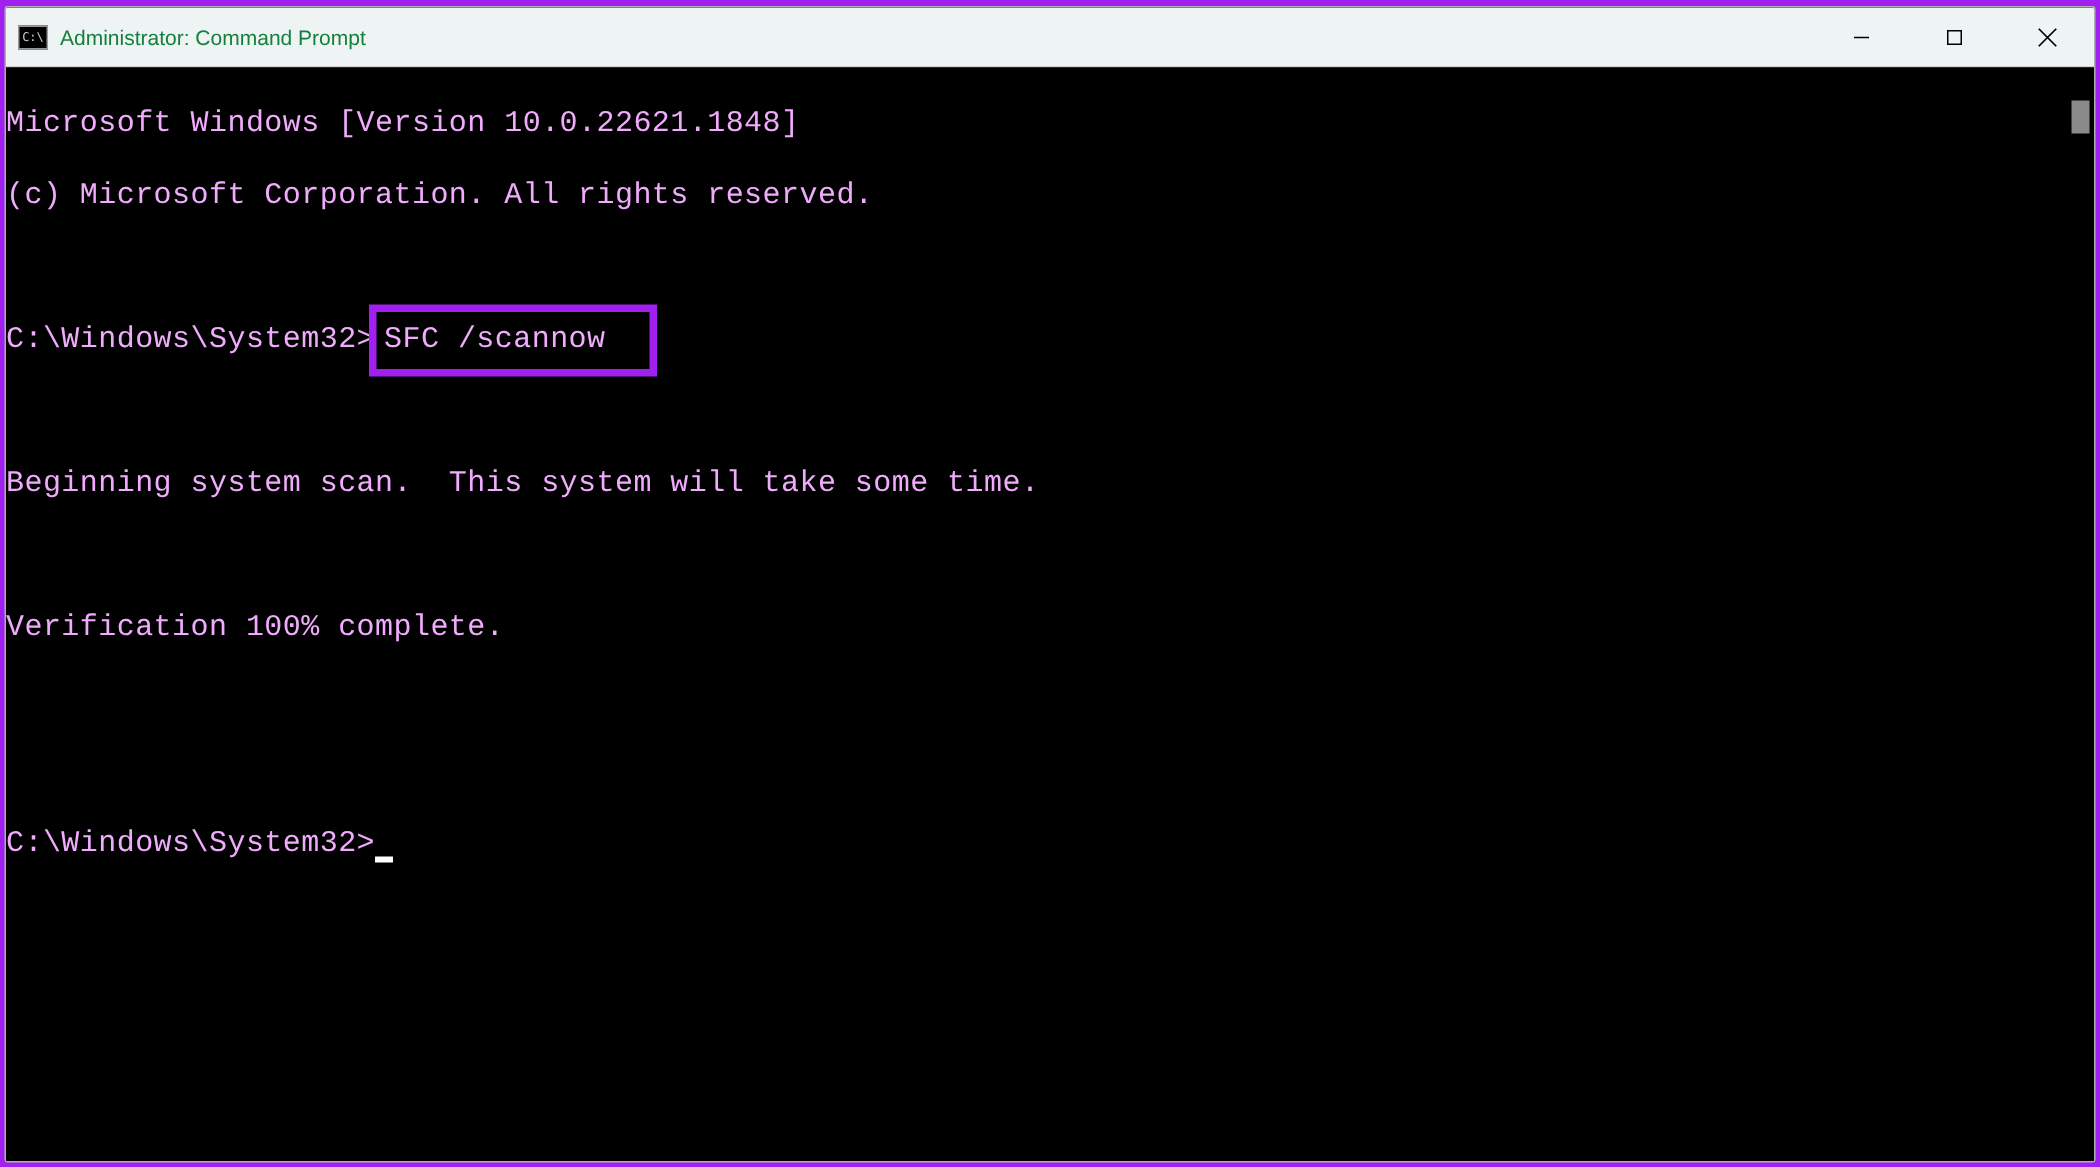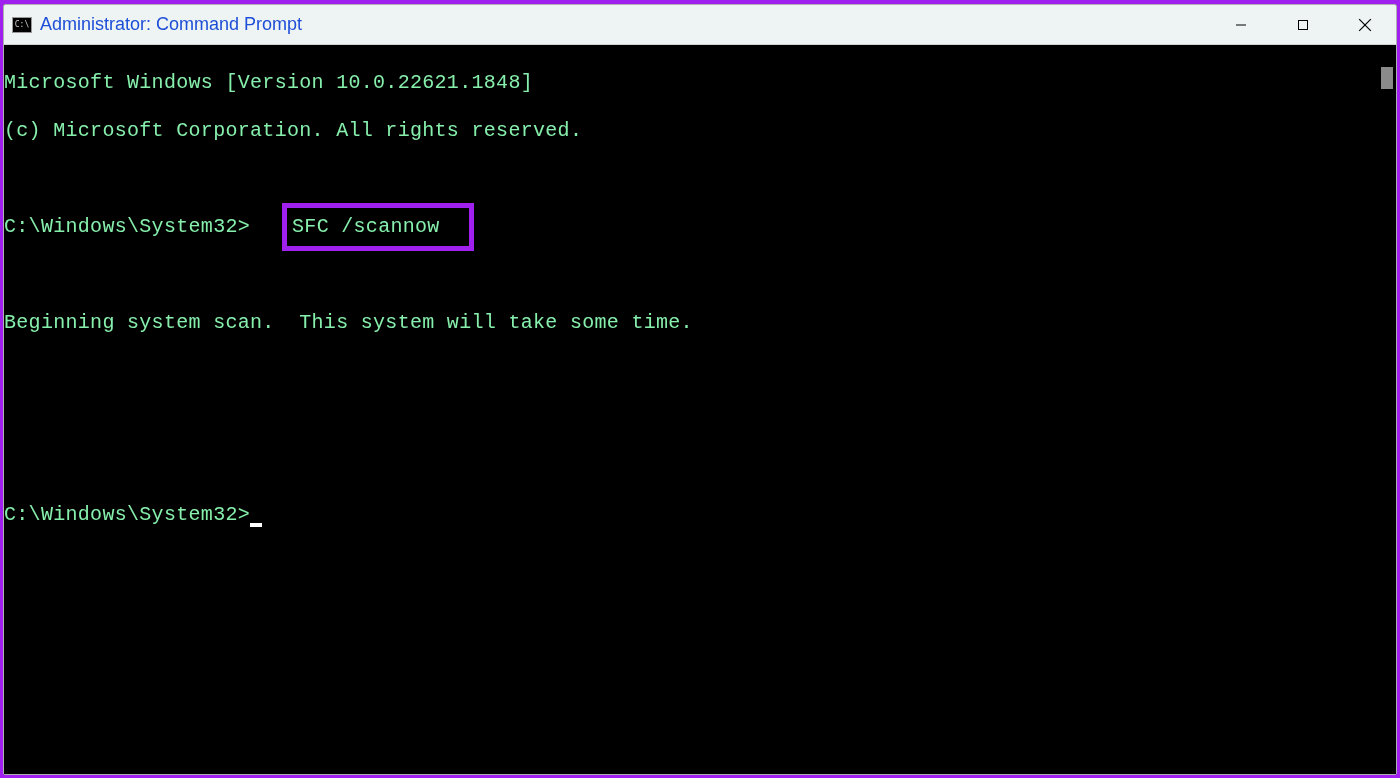--- a/index.html
+++ b/index.html
@@ -42,22 +42,22 @@
       align-items: center;
       justify-content: center;
       font-size: 8px;
       color: #ccc;
       font-family: monospace;
       margin-right: 8px;
       line-height: 1;
       padding-top:1px;
     }
     .title-text {
-      font-size: 18px;
-      color: #1d4ed8;
+      font-size: 14px;
+      color: #15803d;
       flex: 1;
     }
     .win-controls {
       display: flex;
       height: 100%;
     }
     .win-btn {
       width: 62px;
       height: 100%;
       display: flex;
@@ -69,21 +69,21 @@
     .win-btn.close svg { width: 14px; height: 14px; }
     .content-wrap {
       flex: 1;
       display: flex;
       position: relative;
       background: #000;
     }
     .terminal {
       flex: 1;
       background: #000;
-      color: #86efac;
+      color: #f0abfc;
       font-family: Consolas, 'Courier New', monospace;
       font-size: 20px;
       line-height: 24px;
       padding: 0;
       white-space: pre;
       letter-spacing: 0.3px;
       padding-top: 2px;
     }
     .scrollbar {
       width: 18px;
@@ -102,21 +102,21 @@
     .line { display: block; min-height: 24px; }
     .prompt-line { display: flex; align-items: flex-end; }
     .cursor {
       display: inline-block;
       width: 12px;
       height: 4px;
       background: #fff;
       margin-top: 18px;
       vertical-align: bottom;
     }
-    .cmd-wrap { position: relative; display: inline-block; margin-left: 36px; }
+    .cmd-wrap { position: relative; display: inline-block; }
     .cmd-text { padding: 0 6px; }
     .cmd-highlight {
       position: absolute;
       top: -12px;
       left: -4px;
       right: -28px;
       bottom: -12px;
       border: 5px solid #a020f0;
     }
   </style>
@@ -149,20 +149,21 @@
 
   <div class="content-wrap">
     <div class="terminal">
 <span class="line">Microsoft Windows [Version 10.0.22621.1848]</span>
 <span class="line">(c) Microsoft Corporation. All rights reserved.</span>
 <span class="line"></span>
 <span class="line prompt-line"><span>C:\Windows\System32&gt;</span><span class="cmd-wrap"><span class="cmd-highlight"></span><span class="cmd-text">SFC /scannow</span></span></span>
 <span class="line"></span>
 <span class="line">Beginning system scan.  This system will take some time.</span>
 <span class="line"></span>
+<span class="line">Verification 100% complete.</span>
 <span class="line"></span>
 <span class="line"></span>
 <span class="line prompt-line"><span>C:\Windows\System32&gt;</span><span class="cursor"></span></span>
     </div>
     <div class="scrollbar">
       <div class="scroll-thumb"></div>
     </div>
   </div>
 </div>
 

